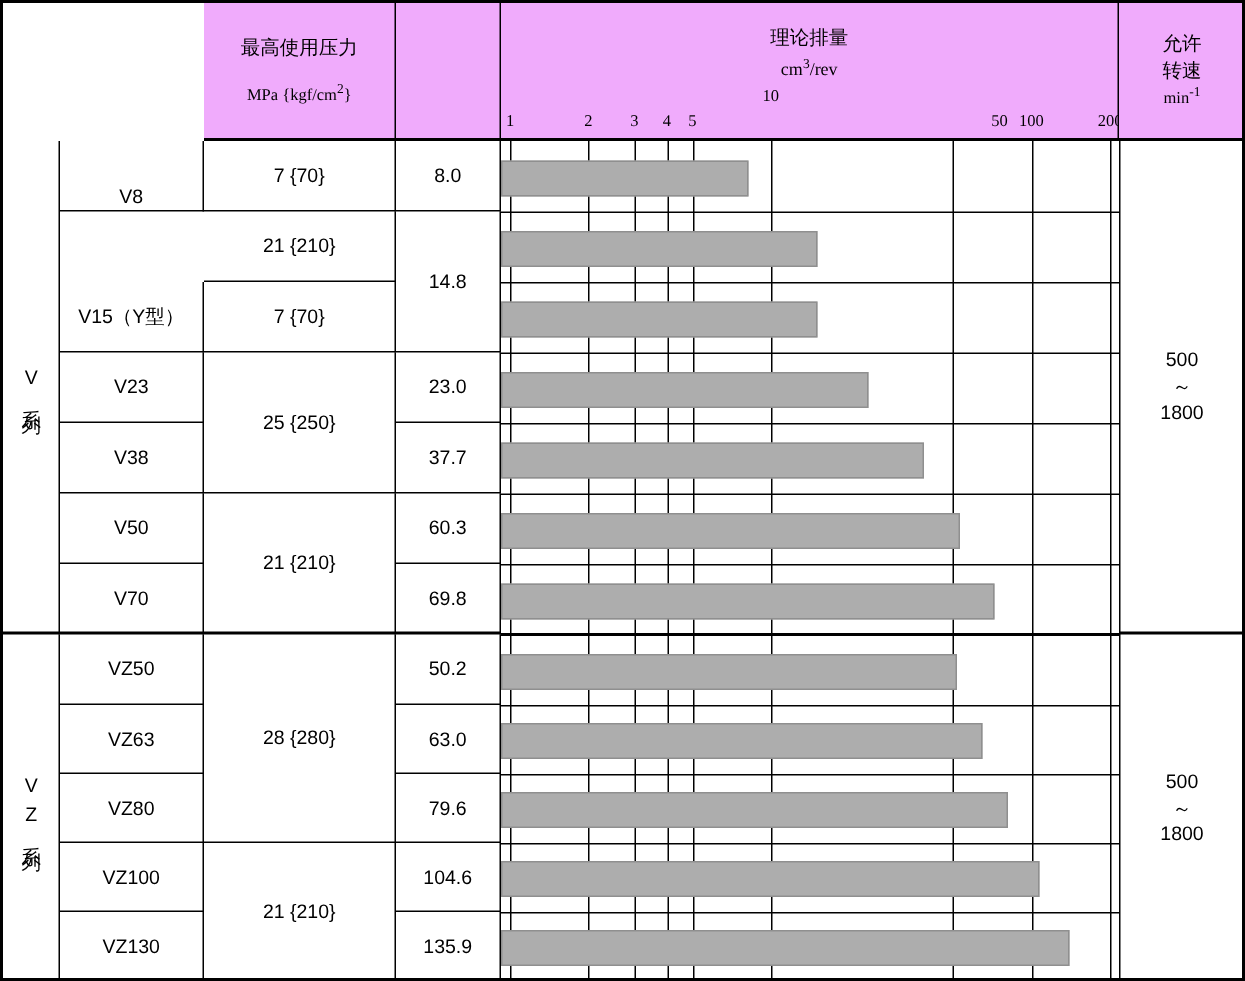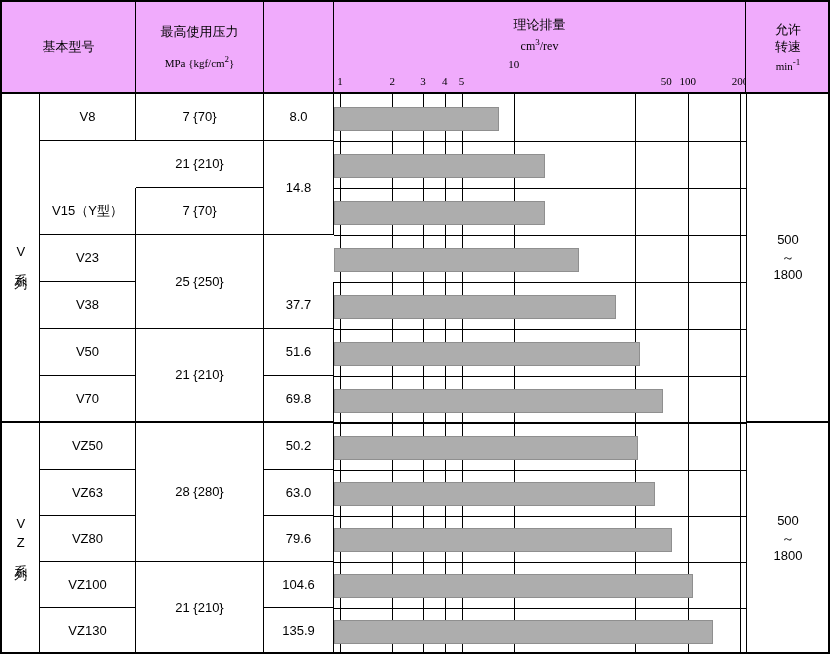--- a/index.html
+++ b/index.html
@@ -24,23 +24,20 @@
   .ticklbl{position:absolute;font-size:11px;transform:translateX(-50%);}
 
   .multiline{flex-direction:column;}
   .sup{font-size:9px;vertical-align:super;}
 </style>
 </head>
 <body>
 
 <div id="sheet">
 
-<div class="cell hdr bd-r bd-b" style="left: 0px; top: 0px; width: 134px; height: 92px; border-right: 1px solid rgb(0, 0, 0); border-bottom: 2px solid rgb(0, 0, 0);">
-      <span>基本型号</span>
-    </div>
     <div class="cell hdr multiline" style="left: 134px; top: 0px; width: 128px; height: 92px; border-right: 1px solid rgb(0, 0, 0); border-bottom: 2px solid rgb(0, 0, 0);">
       <div class="hdr-title">最高使用压力</div>
       <div class="hdr-sub">MPa {kgf/cm<span class="sup">2</span>}</div>
     </div>
     <div class="cell hdr" style="left: 262px; top: 0px; width: 70px; height: 92px; border-right: 1px solid rgb(0, 0, 0); border-bottom: 2px solid rgb(0, 0, 0);"></div>
     <div class="cell hdr" style="left: 332px; top: 0px; width: 412px; height: 92px; border-right: 1px solid rgb(0, 0, 0); border-bottom: 2px solid rgb(0, 0, 0); display: block;">
       <div style="position: absolute; left: 0px; right: 0px; top: 14px; text-align: center; font-size: 13px;">理论排量</div>
       <div style="position: absolute; left: 0px; right: 0px; top: 34px; text-align: center; font-size: 12px;">cm<span class="sup">3</span>/rev</div>
       <div class="ticklbl" style="left: 6px; top: 72px;">1</div>
       <div class="ticklbl" style="left: 58.3296px; top: 72px;">2</div>
@@ -66,21 +63,21 @@
     <div class="cell multiline" style="left: 744px; top: 92px; width: 84px; height: 329px; border-bottom: 2px solid rgb(0, 0, 0);">
       <div>500</div>
       <div>～</div>
       <div>1800</div>
     </div>
     <div class="cell multiline" style="left: 744px; top: 421px; width: 84px; height: 231px; border-bottom: none;">
       <div>500</div>
       <div>～</div>
       <div>1800</div>
     </div>
-    <div class="cell" style="left: 38px; top: 92px; width: 96px; height: 47px; border-right: 1px solid rgb(0, 0, 0); border-bottom: 1px solid rgb(0, 0, 0);">
+    <div class="cell" style="left: 38px; top: 92px; width: 96px; height: 47px; border-right: 1px solid rgb(0, 0, 0); border-bottom: 1px solid rgb(0, 0, 0); align-items: flex-end;">
       <span>V8</span>
     </div>
     <div class="cell" style="left: 38px; top: 186px; width: 96px; height: 47px; border-right: 1px solid rgb(0, 0, 0); border-bottom: 1px solid rgb(0, 0, 0);">
       <span>V15（Y型）</span>
     </div>
     <div class="cell" style="left: 38px; top: 233px; width: 96px; height: 47px; border-right: 1px solid rgb(0, 0, 0); border-bottom: 1px solid rgb(0, 0, 0);">
       <span>V23</span>
     </div>
     <div class="cell" style="left: 38px; top: 280px; width: 96px; height: 47px; border-right: 1px solid rgb(0, 0, 0); border-bottom: 1px solid rgb(0, 0, 0);">
       <span>V38</span>
@@ -126,25 +123,28 @@
     </div>
     <div class="cell" style="left: 134px; top: 560px; width: 128px; height: 92px; border-right: 1px solid rgb(0, 0, 0); border-bottom: none;">
       <span>21 {210}</span>
     </div>
     <div class="cell" style="left: 262px; top: 92px; width: 70px; height: 47px; border-right: 1px solid rgb(0, 0, 0); border-bottom: 1px solid rgb(0, 0, 0);">
       <span>8.0</span>
     </div>
     <div class="cell" style="left: 262px; top: 139px; width: 70px; height: 94px; border-right: 1px solid rgb(0, 0, 0); border-bottom: 1px solid rgb(0, 0, 0);">
       <span>14.8</span>
     </div>
+    <div class="cell" style="left: 262px; top: 233px; width: 70px; height: 47px; border-right: 1px solid rgb(0, 0, 0); border-bottom: 1px solid rgb(0, 0, 0);">
+      <span>23.0</span>
+    </div>
     <div class="cell" style="left: 262px; top: 280px; width: 70px; height: 47px; border-right: 1px solid rgb(0, 0, 0); border-bottom: 1px solid rgb(0, 0, 0);">
       <span>37.7</span>
     </div>
     <div class="cell" style="left: 262px; top: 327px; width: 70px; height: 47px; border-right: 1px solid rgb(0, 0, 0); border-bottom: 1px solid rgb(0, 0, 0);">
-      <span>51.6</span>
+      <span>60.3</span>
     </div>
     <div class="cell" style="left: 262px; top: 374px; width: 70px; height: 47px; border-right: 1px solid rgb(0, 0, 0); border-bottom: 2px solid rgb(0, 0, 0);">
       <span>69.8</span>
     </div>
     <div class="cell" style="left: 262px; top: 421px; width: 70px; height: 47px; border-right: 1px solid rgb(0, 0, 0); border-bottom: 1px solid rgb(0, 0, 0);">
       <span>50.2</span>
     </div>
     <div class="cell" style="left: 262px; top: 468px; width: 70px; height: 46px; border-right: 1px solid rgb(0, 0, 0); border-bottom: 1px solid rgb(0, 0, 0);">
       <span>63.0</span>
     </div>

